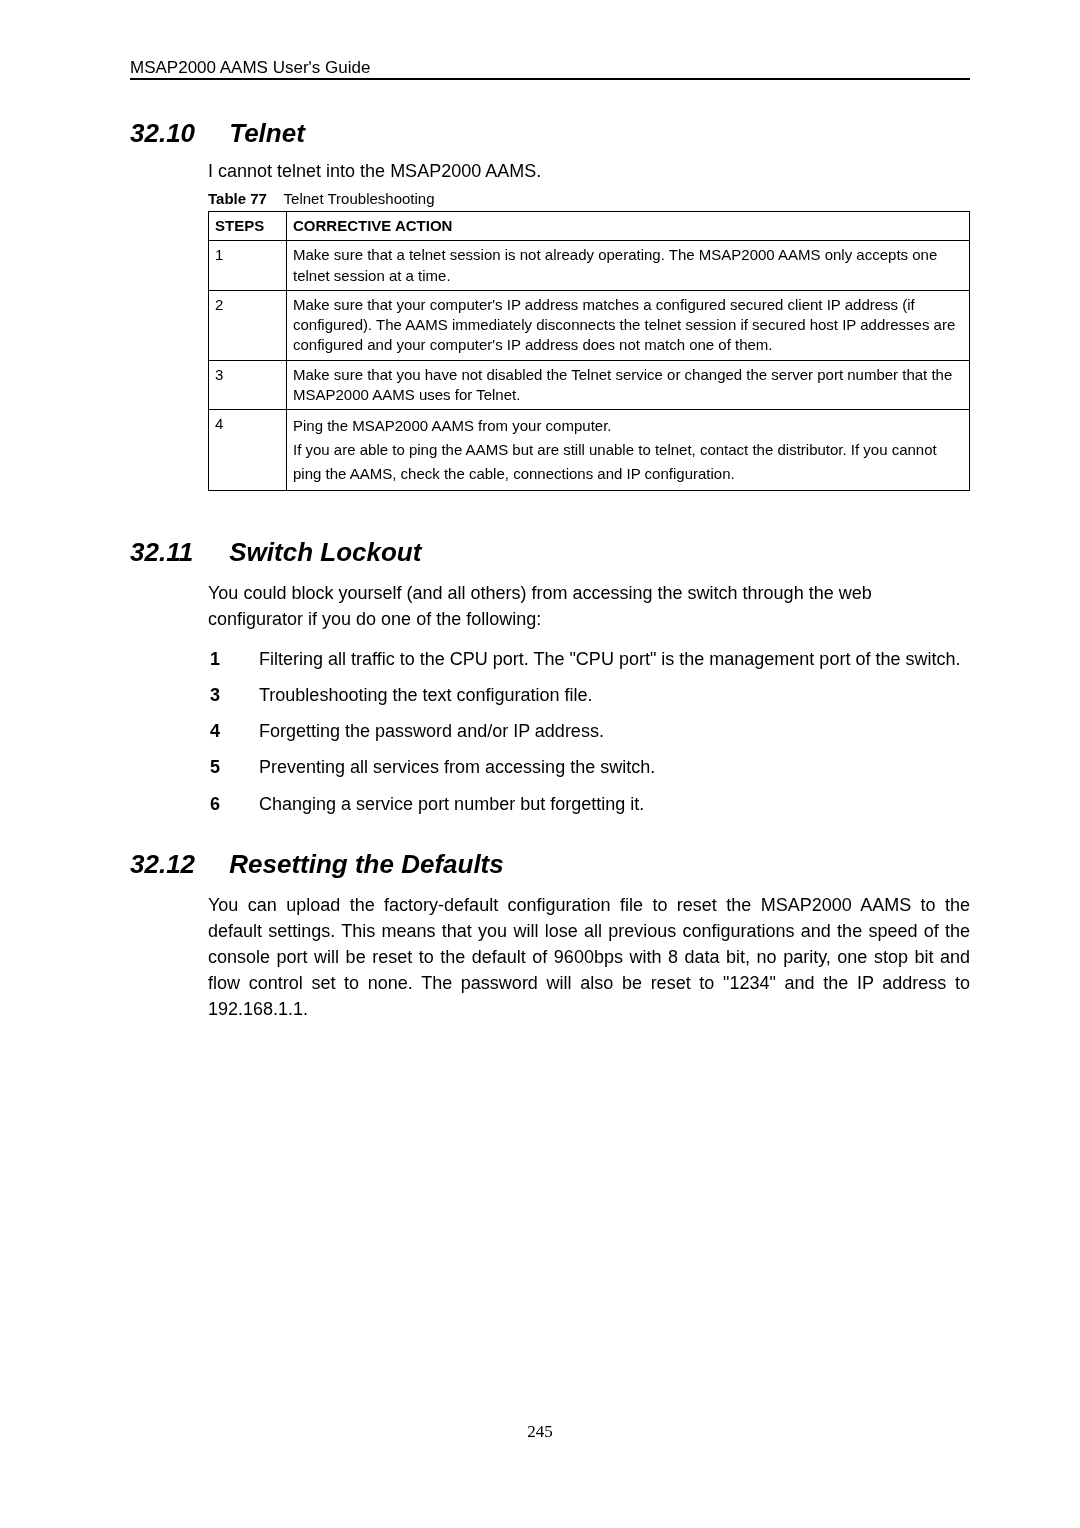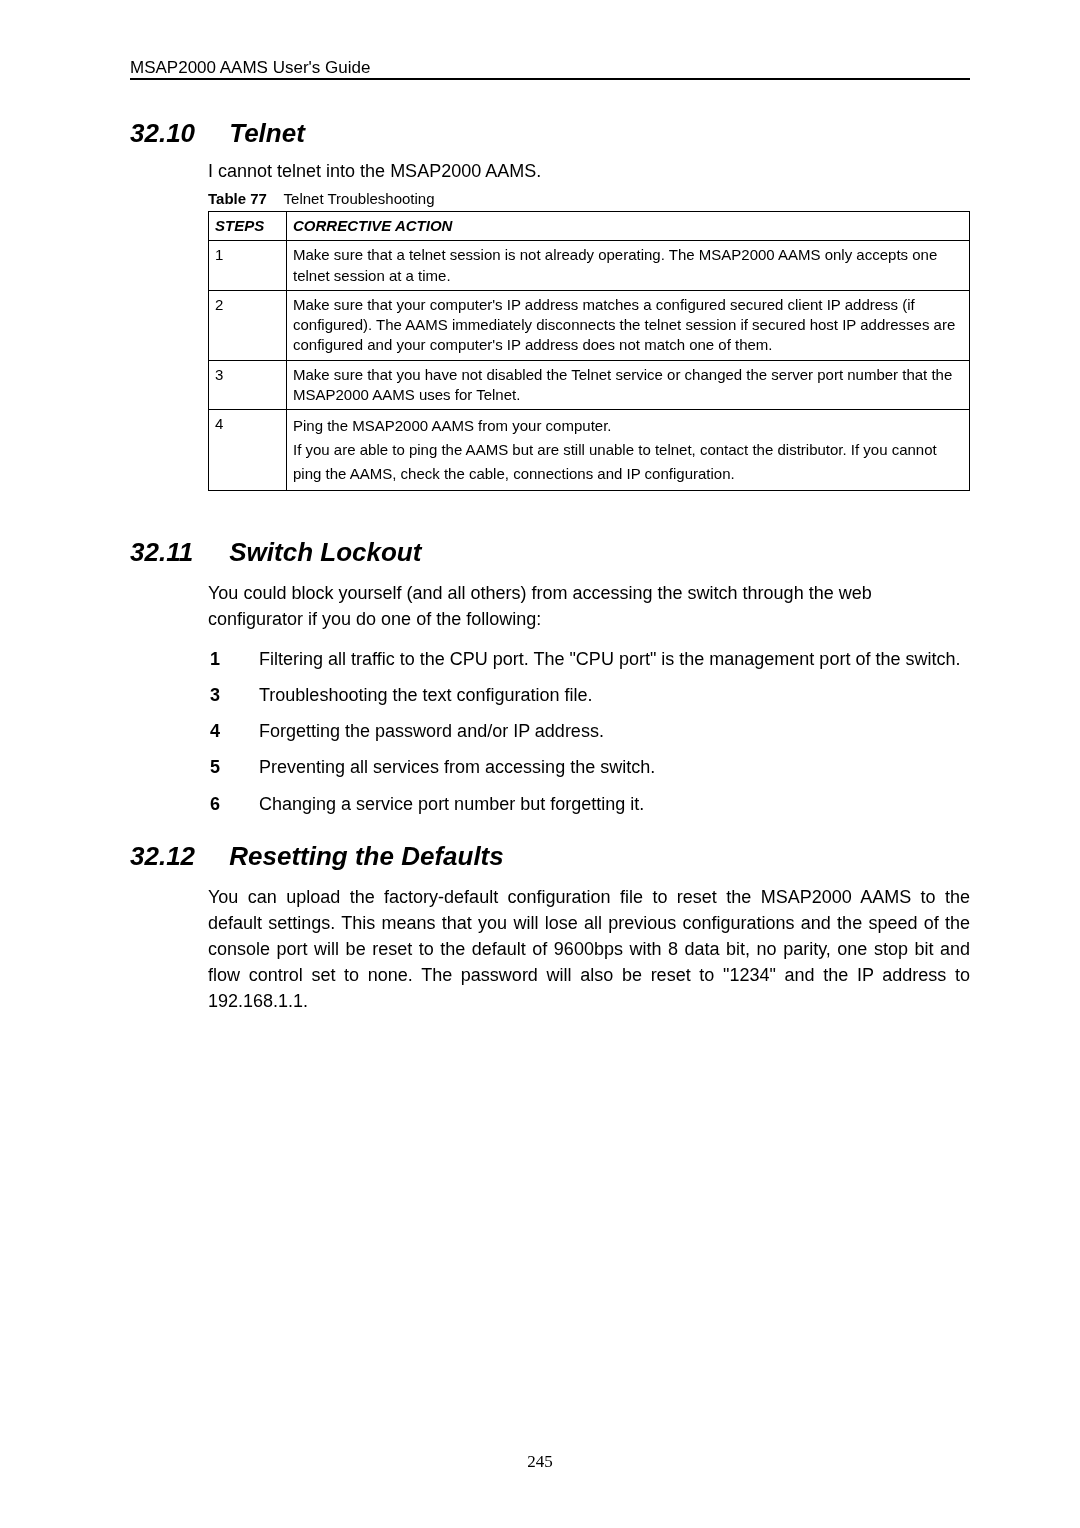--- a/index.html
+++ b/index.html
@@ -42,50 +42,50 @@
     font-size: 15px;
     margin-bottom: 46px;
   }
   table.trouble th, table.trouble td {
     border: 1px solid #000;
     padding: 4px 6px;
     vertical-align: top;
     text-align: left;
     line-height: 1.35;
   }
-  table.trouble th { font-weight: bold; font-style: italic; }
+  table.trouble th { font-weight: bold; }
   table.trouble th.steps-col, table.trouble td.steps-col { width: 78px; }
 
   .body-para {
     font-size: 18px;
     line-height: 1.45;
     margin-bottom: 14px;
   }
   .body-para.justify { text-align: justify; }
 
   ol.numbered {
     list-style: none;
     margin-left: 26px;
-    margin-bottom: 24px;
+    margin-bottom: 32px;
   }
   ol.numbered li {
     font-size: 18px;
     line-height: 1.45;
     margin-bottom: 10px;
     padding-left: 24px;
     text-indent: -24px;
   }
   ol.numbered li .li-num { font-weight: bold; display: inline-block; min-width: 20px; }
 
   .note-line { font-size: 18px; margin-top: 6px; margin-bottom: 44px; }
   .note-line .note-label { font-weight: bold; }
 
   .page-number {
     position: absolute;
-    bottom: 56px;
+    bottom: 86px;
     left: 0;
     width: 1080px;
     text-align: center;
     font-family: "Times New Roman", Times, serif;
     font-size: 17px;
   }
 </style>
 </head>
 <body>
 

